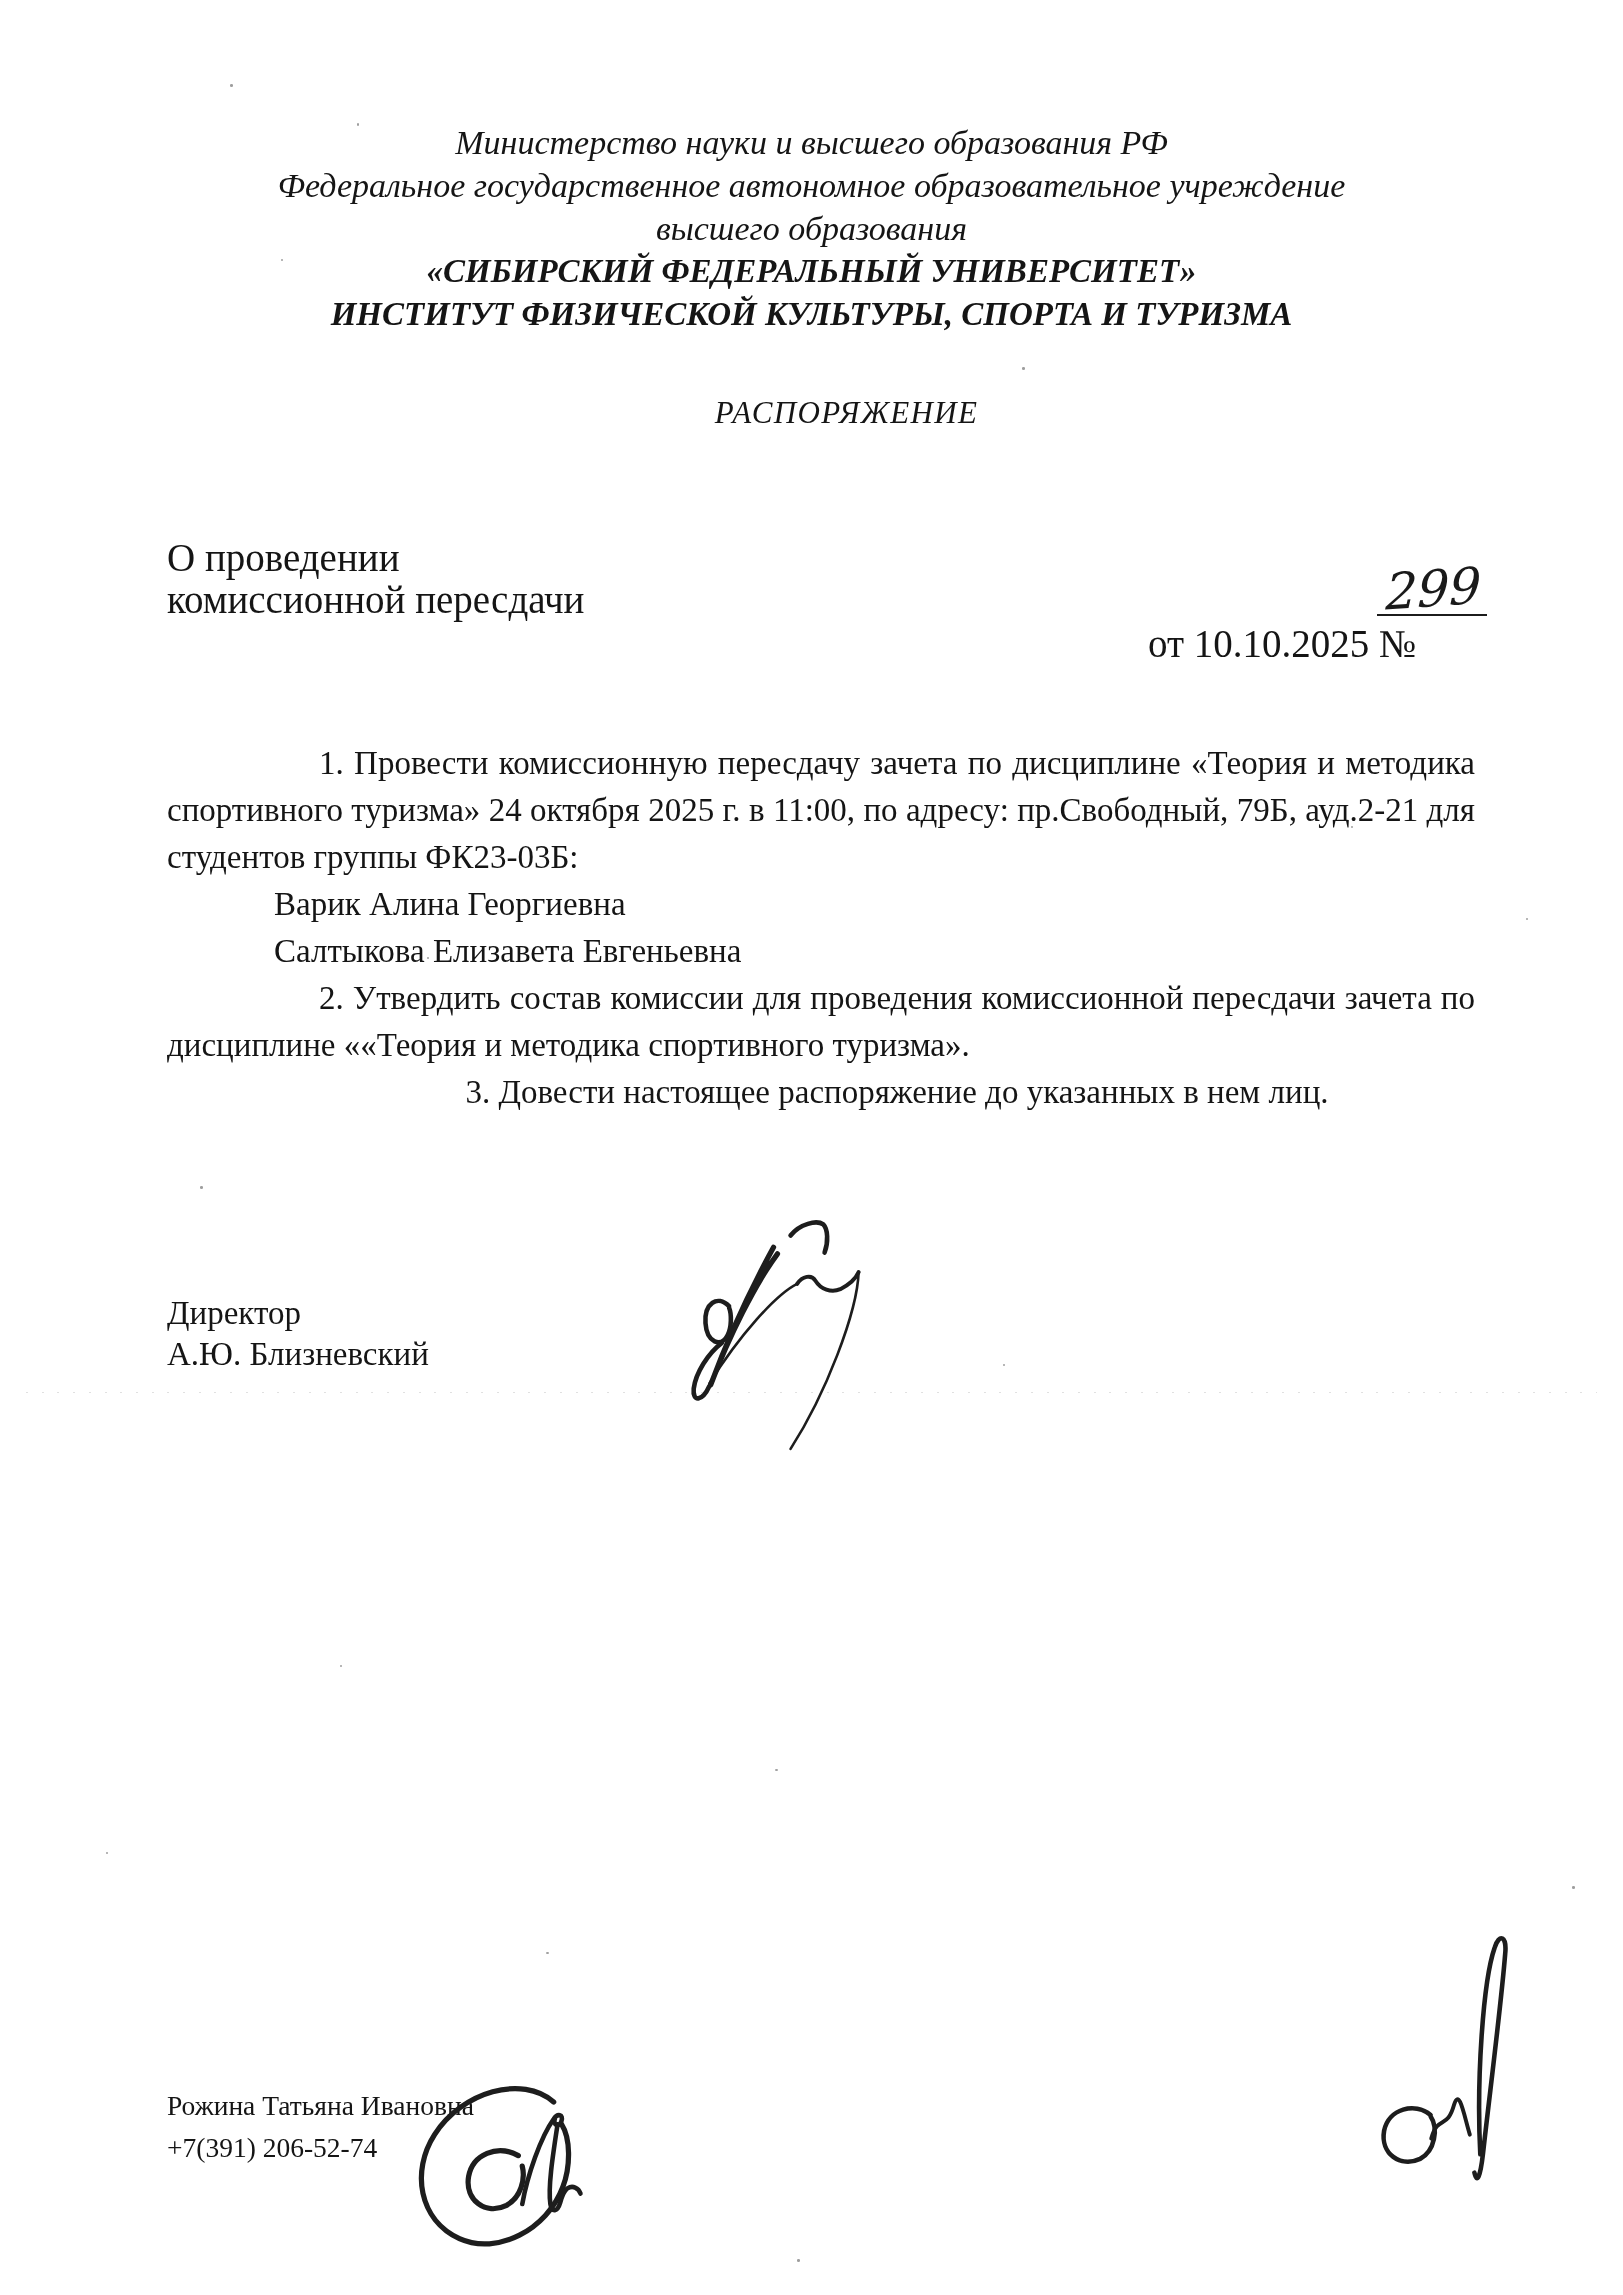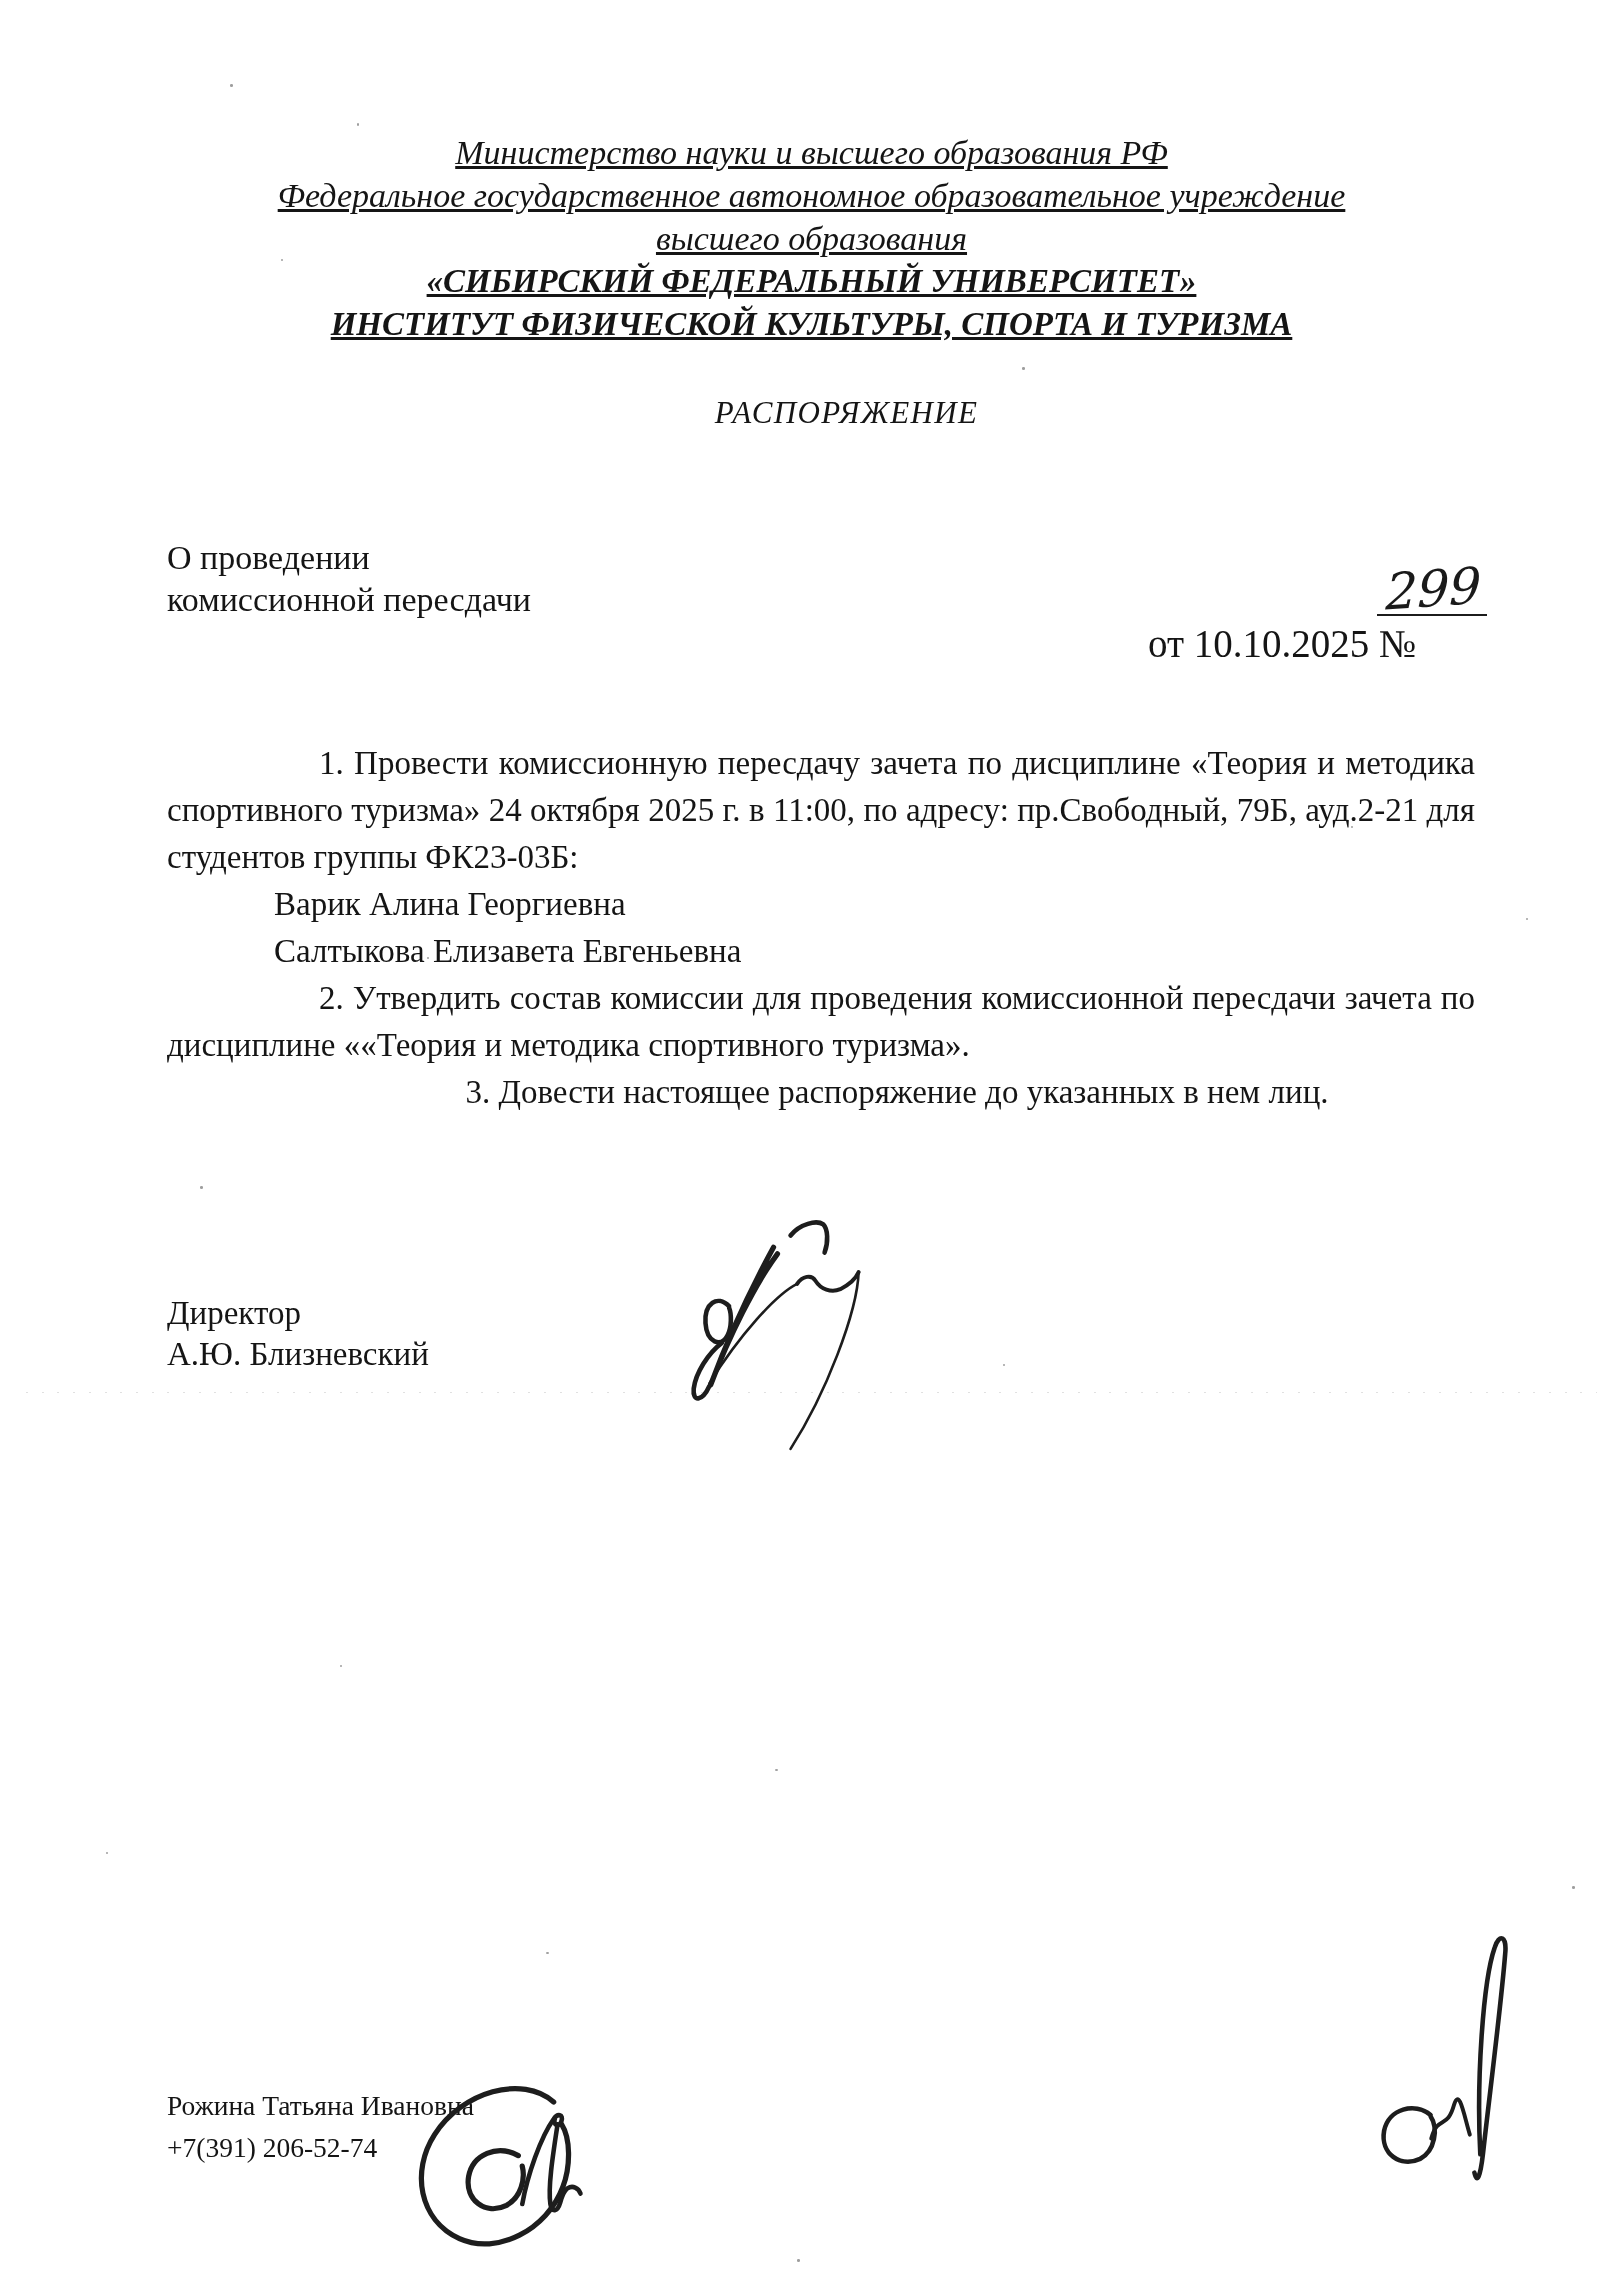--- a/index.html
+++ b/index.html
@@ -13,25 +13,24 @@
     height: 2295px;
     background: #ffffff;
     color: #151515;
     font-family: "Liberation Serif", "DejaVu Serif", serif;
     overflow: hidden;
   }
 
   
   .letterhead {
     position: absolute;
-    top: 131px;
+    top: 121px;
     left: 0;
     width: 100%;
     text-align: center;
-    text-decoration: underline;
   }
   .hdr-line {
     font-style: italic;
     font-size: 34px;
     line-height: 43px;
     white-space: nowrap;
   }
   .hdr-line.caps {
     font-weight: bold;
     font-size: 33px;
@@ -48,21 +47,21 @@
     font-size: 31px;
     letter-spacing: 1.3px;
     padding-left: 35px;
   }
 
   
   .subject {
     position: absolute;
     left: 167px;
     top: 537px;
-    font-size: 34px;
+    font-size: 39px;
     line-height: 42px;
   }
   .dateline {
     position: absolute;
     left: 1148px;
     top: 579px;
     font-size: 39px;
     line-height: 41px;
     white-space: nowrap;
     margin-top: 44px;

